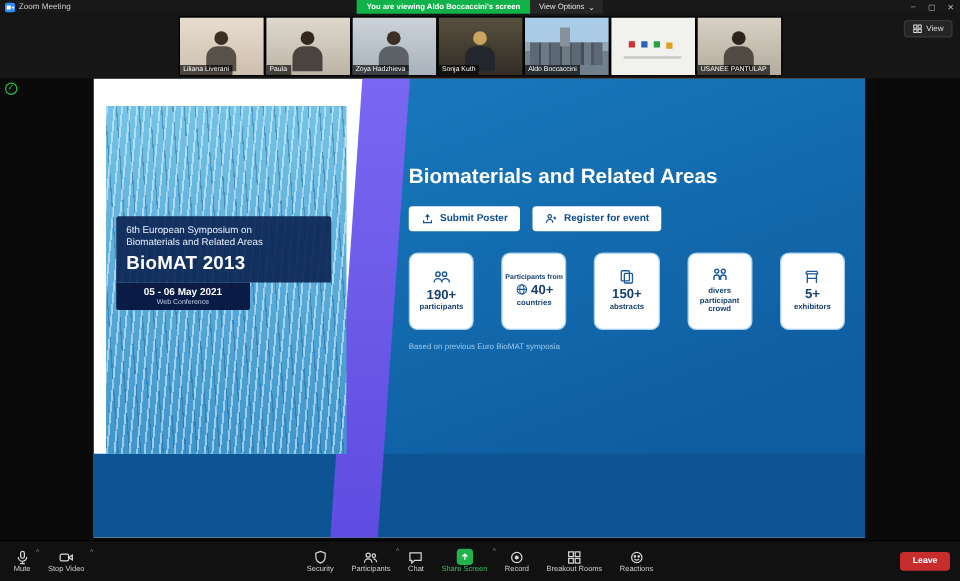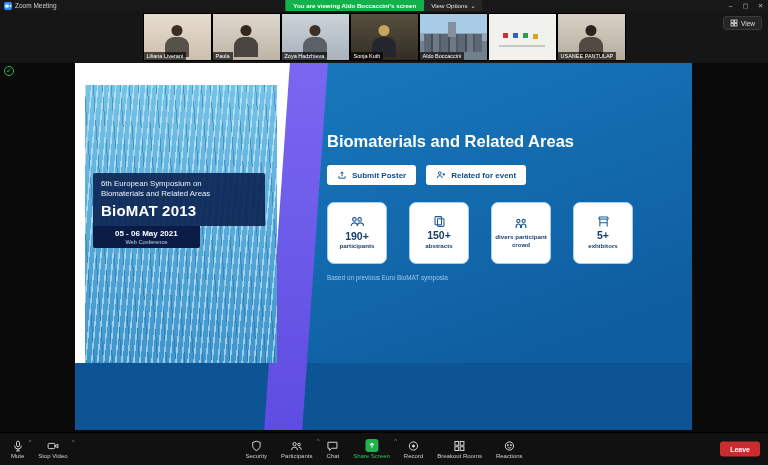--- a/index.html
+++ b/index.html
@@ -61,21 +61,21 @@
   .cap-line { color:#E8F1FB; font-size:7.8px; line-height:1.3; }
   .cap-title { color:#fff; font-size:15px; font-weight:800; margin-top:3px; letter-spacing:0.2px; }
   .date-badge { display:inline-block; background:#0A1C45; padding:3px 22px; text-align:center; border-radius:0 0 2px 2px; }
   .date { color:#fff; font-size:8px; font-weight:800; }
   .webconf { color:#BFD2EE; font-size:5.6px; margin-top:1px; }
 
   .panel { position:absolute; left:252px; top:50px; right:16px; z-index:3; color:#fff; }
   .h1 { font-size:16.5px; font-weight:800; line-height:1.17; }
   .desc { margin-top:9px; font-size:8px; line-height:1.55; color:#D5E9F9; max-width:335px; }
   .ctas { margin-top:13px; display:flex; gap:10px; }
-  .btn { display:inline-flex; align-items:flex-end; gap:5px; background:#fff; color:#0E4E8E;
+  .btn { display:inline-flex; align-items:center; gap:5px; background:#fff; color:#0E4E8E;
     font-size:8px; font-weight:700; padding:5px 10px; border-radius:3px; border:none; font-family:inherit; }
   .cards { margin-top:17px; display:flex; gap:22px; }
   .card { width:60px; height:62px; background:#fff; border:1.5px solid #A6CFEE; border-radius:7px; color:#16416F;
     display:flex; flex-direction:column; align-items:center; justify-content:center; text-align:center; padding:2px; }
   .card svg { margin-bottom:2px; flex-shrink:0; }
   .val { font-size:10.5px; font-weight:800; line-height:1.1; }
   .lbl { font-size:6.2px; font-weight:600; line-height:1.25; }
   .pre { font-size:5.6px; font-weight:600; line-height:1.15; margin-bottom:1px; }
   .valrow { display:flex; align-items:center; gap:2px; }
   .foot { margin-top:10px; font-size:6.4px; color:#9CC9EC; }
@@ -195,33 +195,45 @@
                 <path d="M3 10v3h10v-3"></path>
               </svg>
             <span>Submit Poster</span>
           </button>
           <button class="btn">
             <svg width="10" height="10" viewBox="0 0 16 16" fill="none" stroke="currentColor" stroke-width="1.5">
                 <circle cx="6" cy="5" r="2.2"></circle>
                 <path d="M2 13a4 4 0 0 1 8 0"></path>
                 <path d="M12.5 5v4M10.5 7h4"></path>
               </svg>
-            <span>Related for event</span>
+            <span>Register for event</span>
           </button>
         </div>
 
         <div class="cards">
           <div class="card">
             <svg width="14" height="14" viewBox="0 0 16 16" fill="none" stroke="#1B5A97" stroke-width="1.3">
                 <circle cx="5" cy="5" r="2"></circle>
                 <circle cx="11" cy="5" r="2"></circle>
                 <path d="M1.5 12.5a3.5 3.5 0 0 1 7 0M8.5 12.5a3.5 3.5 0 0 1 7 0"></path>
               </svg>
             <div class="val">190+</div>
             <div class="lbl">participants</div>
+          </div>
+          <div class="card">
+            <div class="pre">Participants from</div>
+            <div class="valrow">
+              <svg width="11" height="11" viewBox="0 0 16 16" fill="none" stroke="#1B5A97" stroke-width="1.2">
+                  <circle cx="8" cy="8" r="5.5"></circle>
+                  <ellipse cx="8" cy="8" rx="2.5" ry="5.5"></ellipse>
+                  <path d="M2.5 8h11"></path>
+                </svg>
+              <span class="val">40+</span>
+            </div>
+            <div class="lbl">countries</div>
           </div>
           <div class="card">
             <svg width="13" height="13" viewBox="0 0 16 16" fill="none" stroke="#1B5A97" stroke-width="1.3">
                 <rect x="2.5" y="2" width="8" height="10" rx="1"></rect>
                 <rect x="5.5" y="4.5" width="8" height="9.5" rx="1"></rect>
               </svg>
             <div class="val">150+</div>
             <div class="lbl">abstracts</div>
           </div>
           <div class="card">

